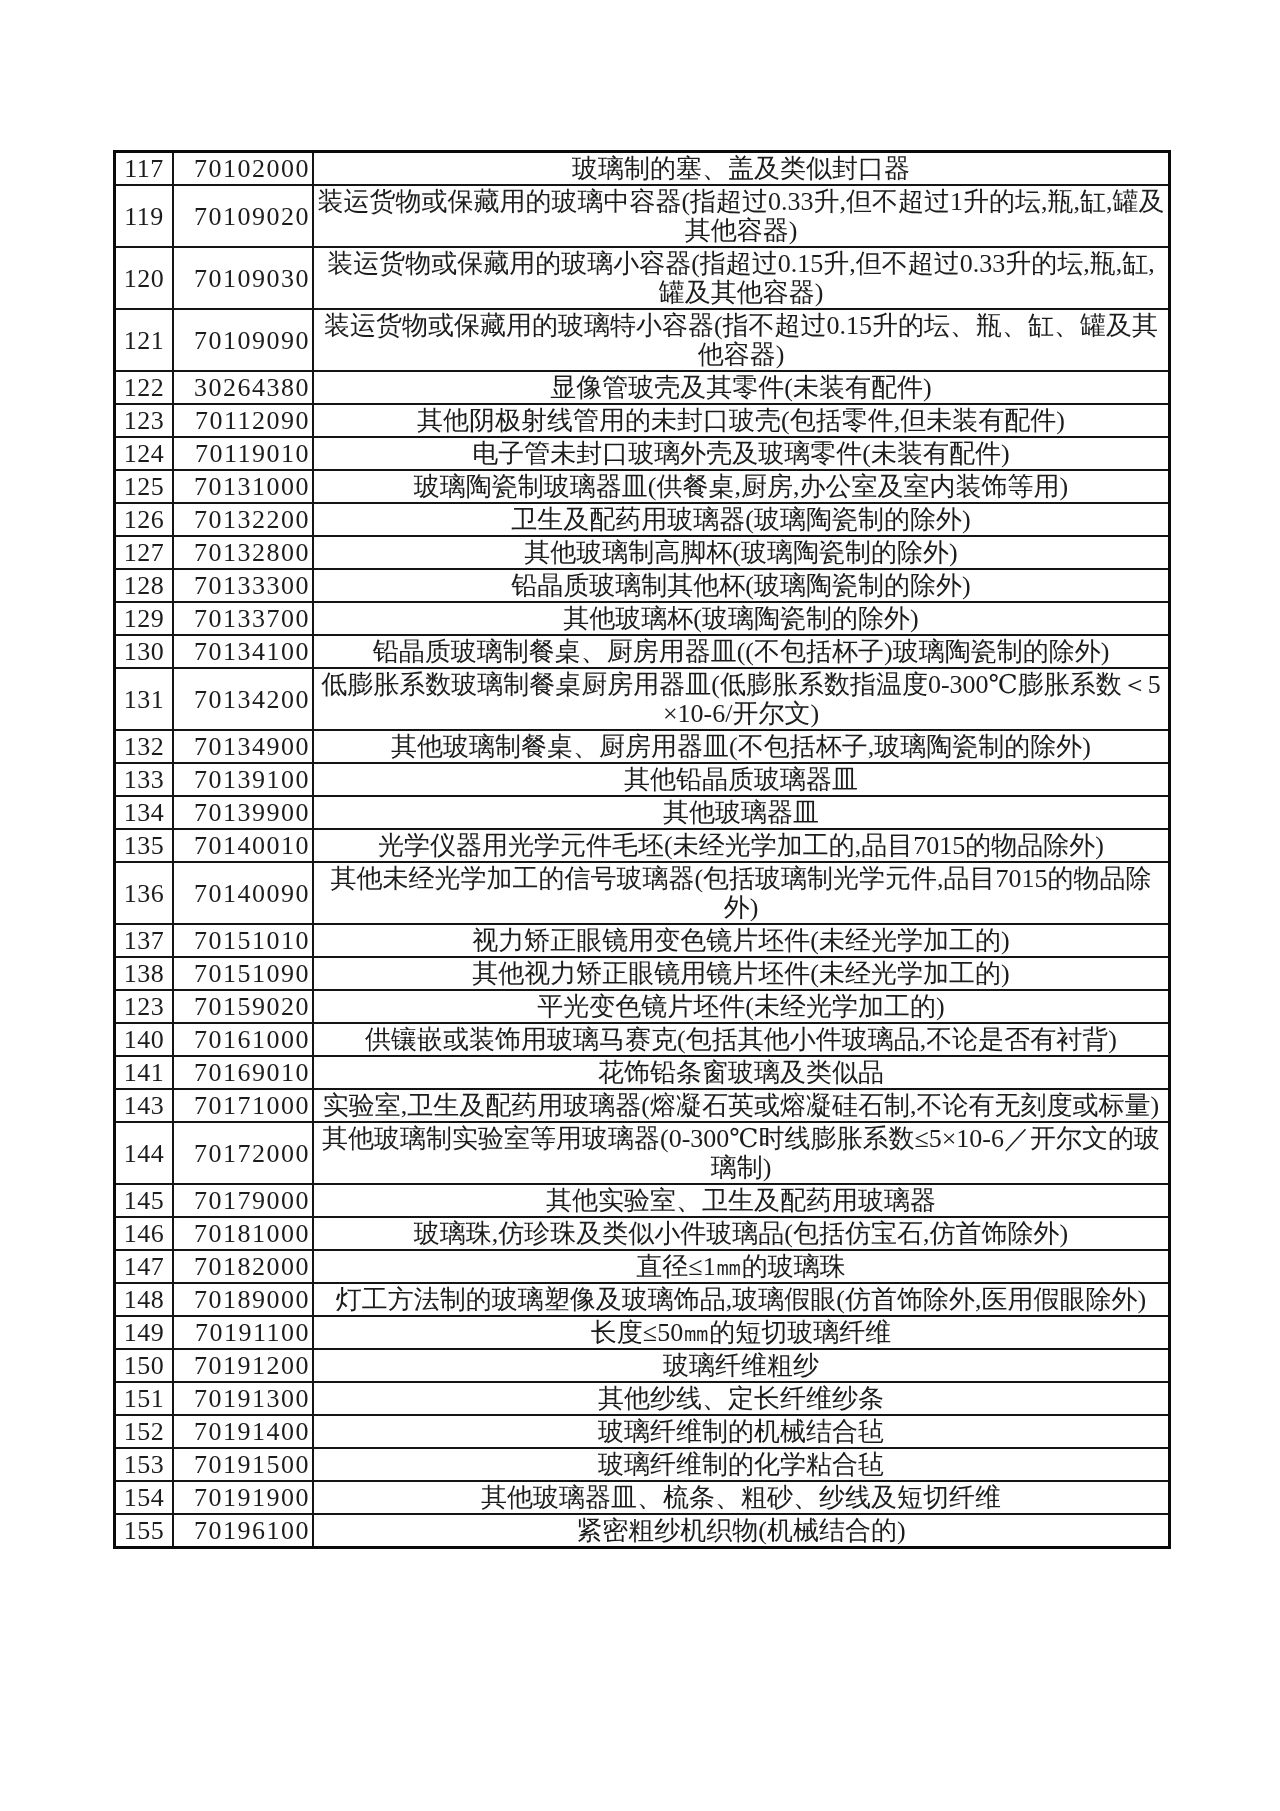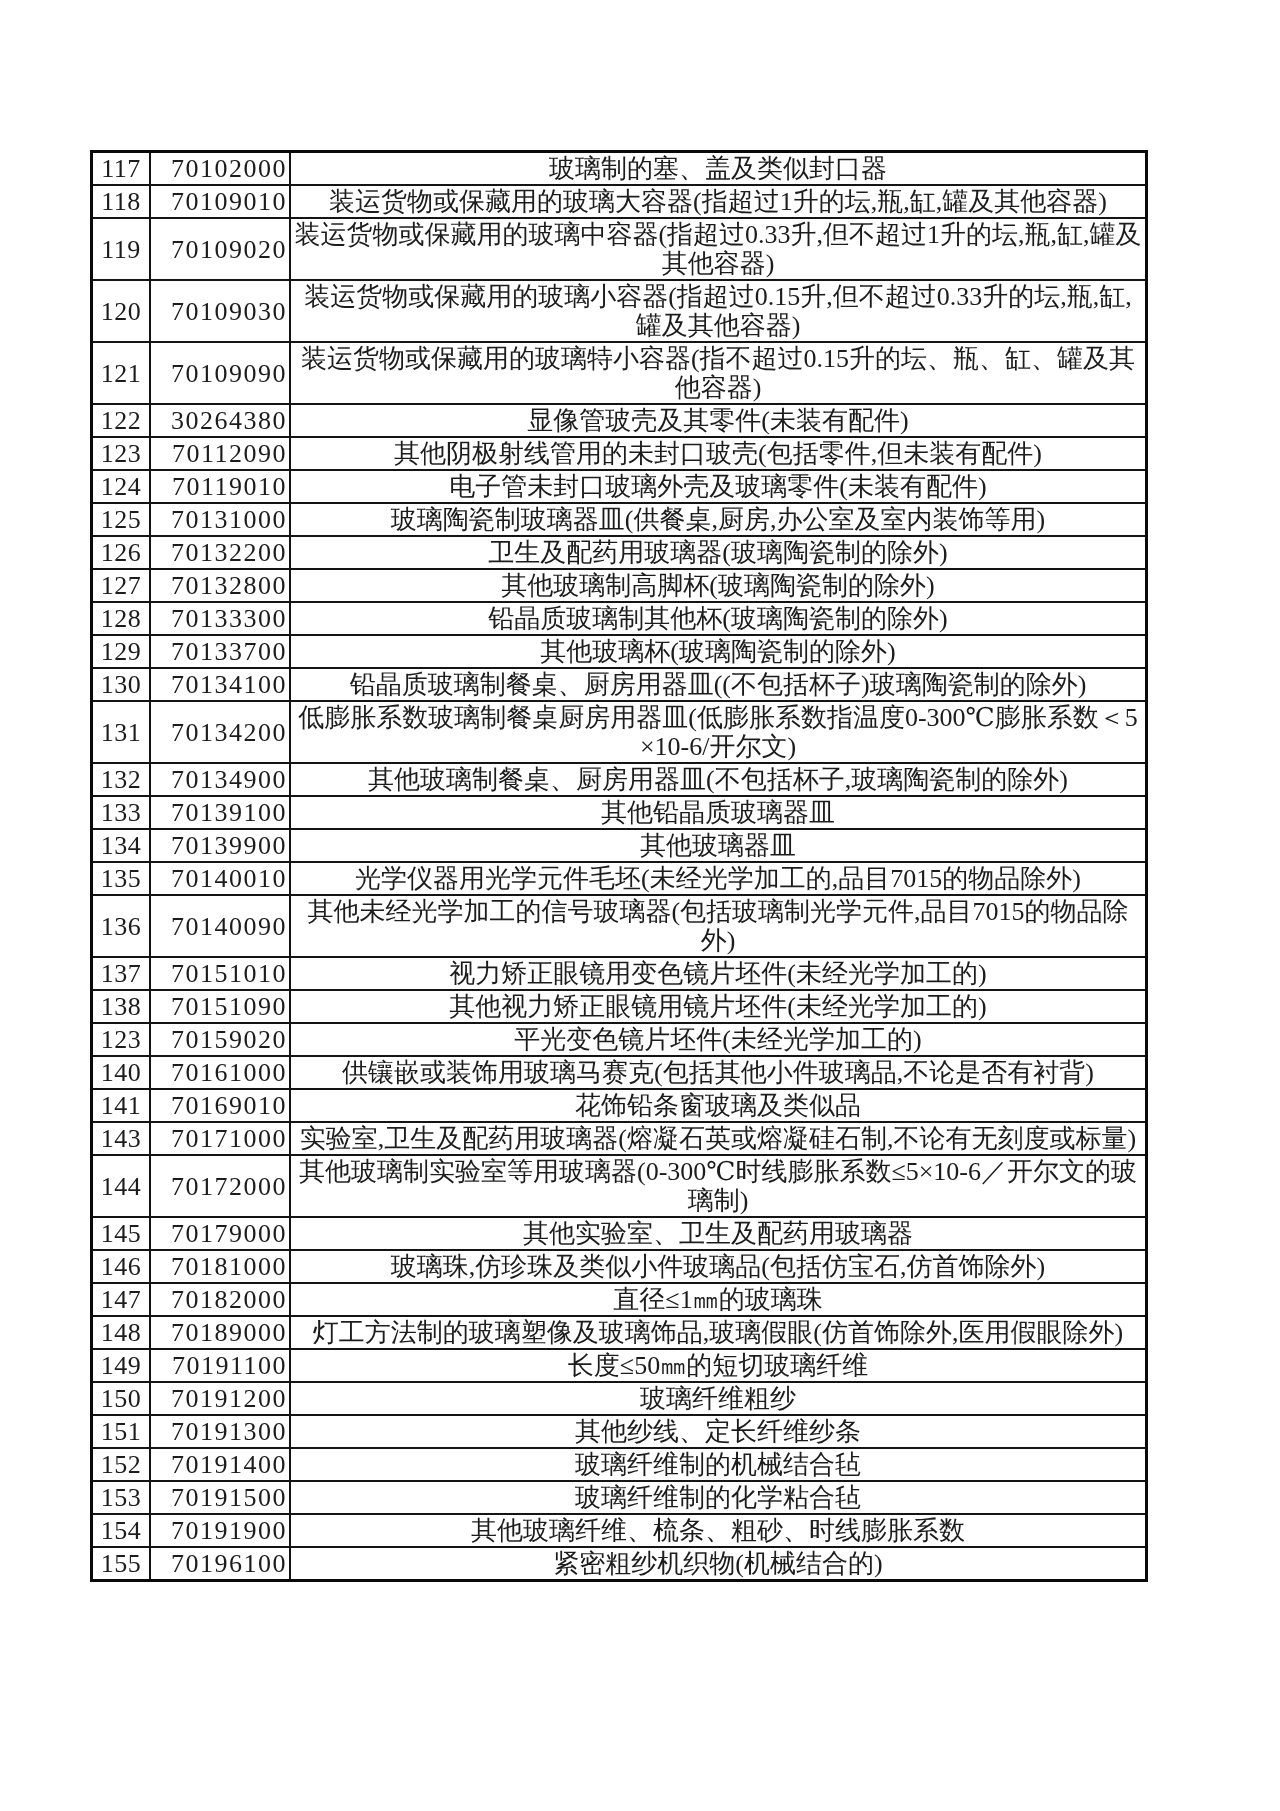--- a/index.html
+++ b/index.html
@@ -13,21 +13,21 @@
     position: relative;
     font-family: "Liberation Serif", "DejaVu Serif", serif;
   }
   .page {
     position: absolute;
     inset: 0;
     background: #ffffff;
   }
   table.hs-table {
     position: absolute;
-    left: 90px;
+    left: 113px;
     top: 150px;
     width: 1058px;
     border-collapse: collapse;
     table-layout: fixed;
     border: 3px solid #0a0a0a;
   }
   table.hs-table td {
     border: 2px solid #141414;
     color: #1c1c1c;
     font-size: 26px;
@@ -61,25 +61,20 @@
 
 <div class="page">
   <table class="hs-table">
     <tbody>
         <tr>
           <td class="col-no">117</td>
           <td class="col-code">70102000</td>
           <td class="col-desc">玻璃制的塞、盖及类似封口器</td>
         </tr>
         <tr>
-          <td class="col-no">118</td>
-          <td class="col-code">70109010</td>
-          <td class="col-desc">装运货物或保藏用的玻璃大容器(指超过1升的坛,瓶,缸,罐及其他容器)</td>
-        </tr>
-        <tr>
           <td class="col-no">119</td>
           <td class="col-code">70109020</td>
           <td class="col-desc">装运货物或保藏用的玻璃中容器(指超过0.33升,但不超过1升的坛,瓶,缸,罐及其他容器)</td>
         </tr>
         <tr>
           <td class="col-no">120</td>
           <td class="col-code">70109030</td>
           <td class="col-desc">装运货物或保藏用的玻璃小容器(指超过0.15升,但不超过0.33升的坛,瓶,缸,罐及其他容器)</td>
         </tr>
         <tr>
@@ -238,21 +233,21 @@
           <td class="col-desc">玻璃纤维制的机械结合毡</td>
         </tr>
         <tr>
           <td class="col-no">153</td>
           <td class="col-code">70191500</td>
           <td class="col-desc">玻璃纤维制的化学粘合毡</td>
         </tr>
         <tr>
           <td class="col-no">154</td>
           <td class="col-code">70191900</td>
-          <td class="col-desc">其他玻璃纤维、梳条、粗砂、时线膨胀系数</td>
+          <td class="col-desc">其他玻璃器皿、梳条、粗砂、纱线及短切纤维</td>
         </tr>
         <tr>
           <td class="col-no">155</td>
           <td class="col-code">70196100</td>
           <td class="col-desc">紧密粗纱机织物(机械结合的)</td>
         </tr>
       </tbody>
   </table>
 </div>
 

